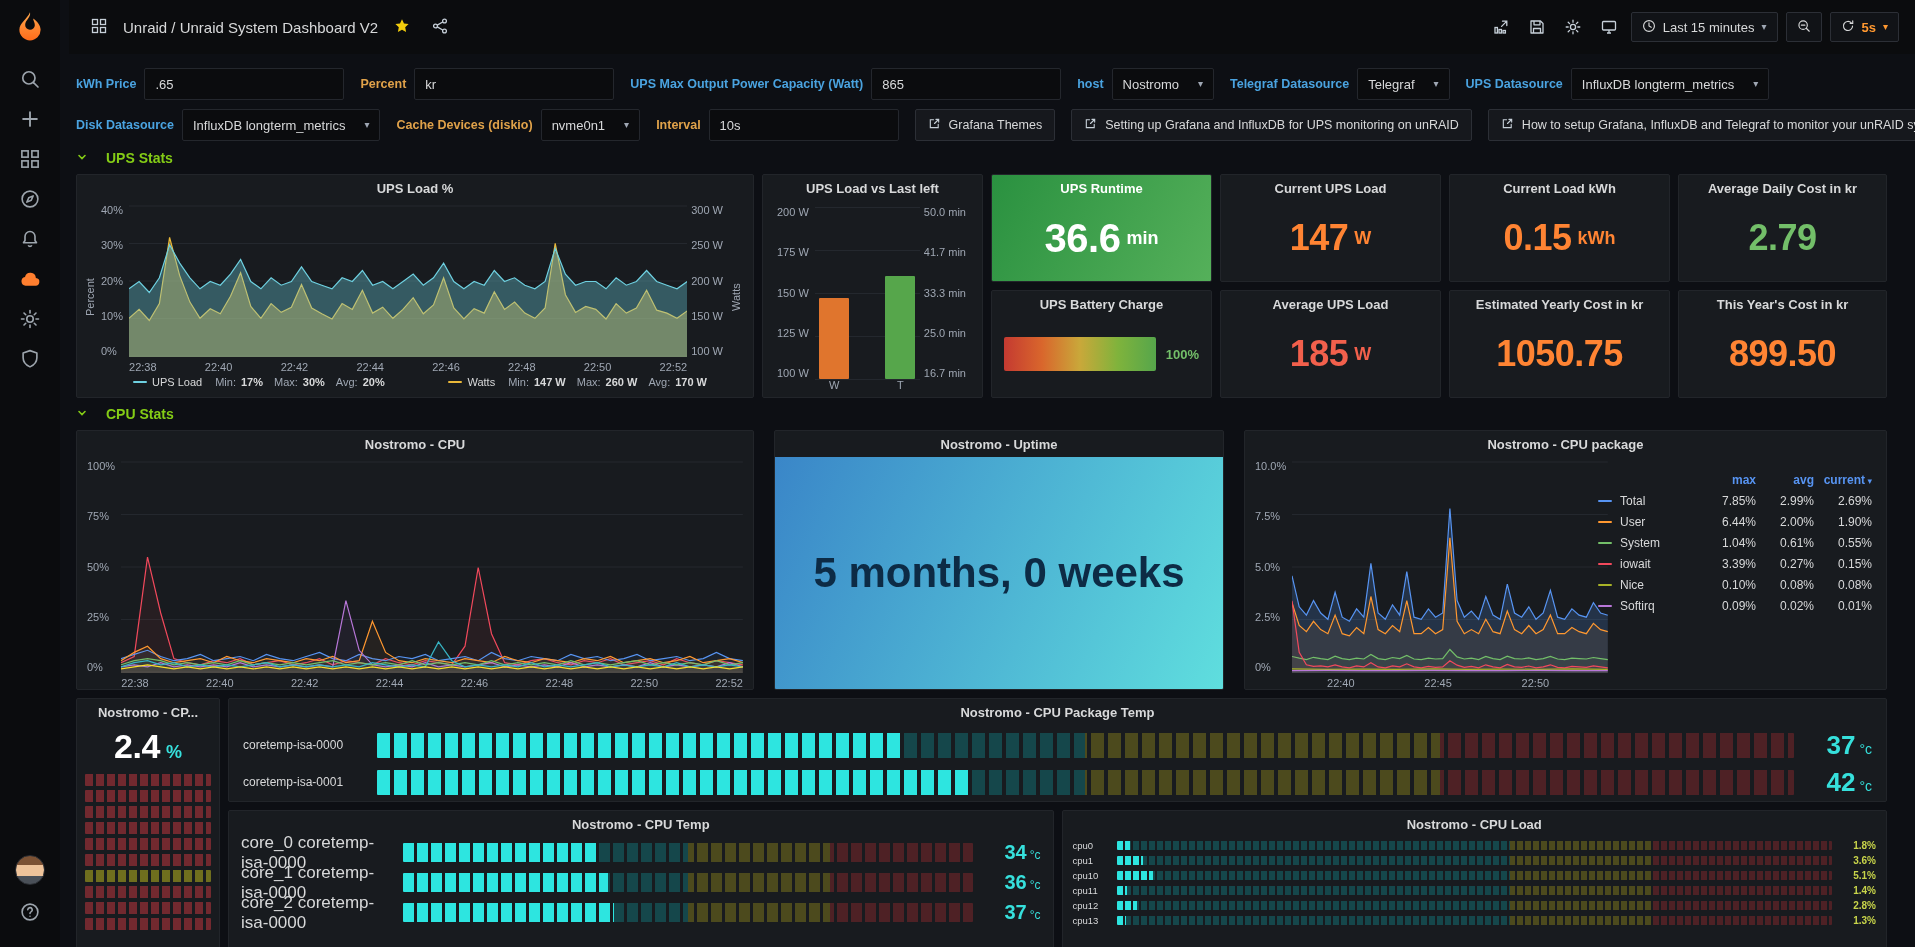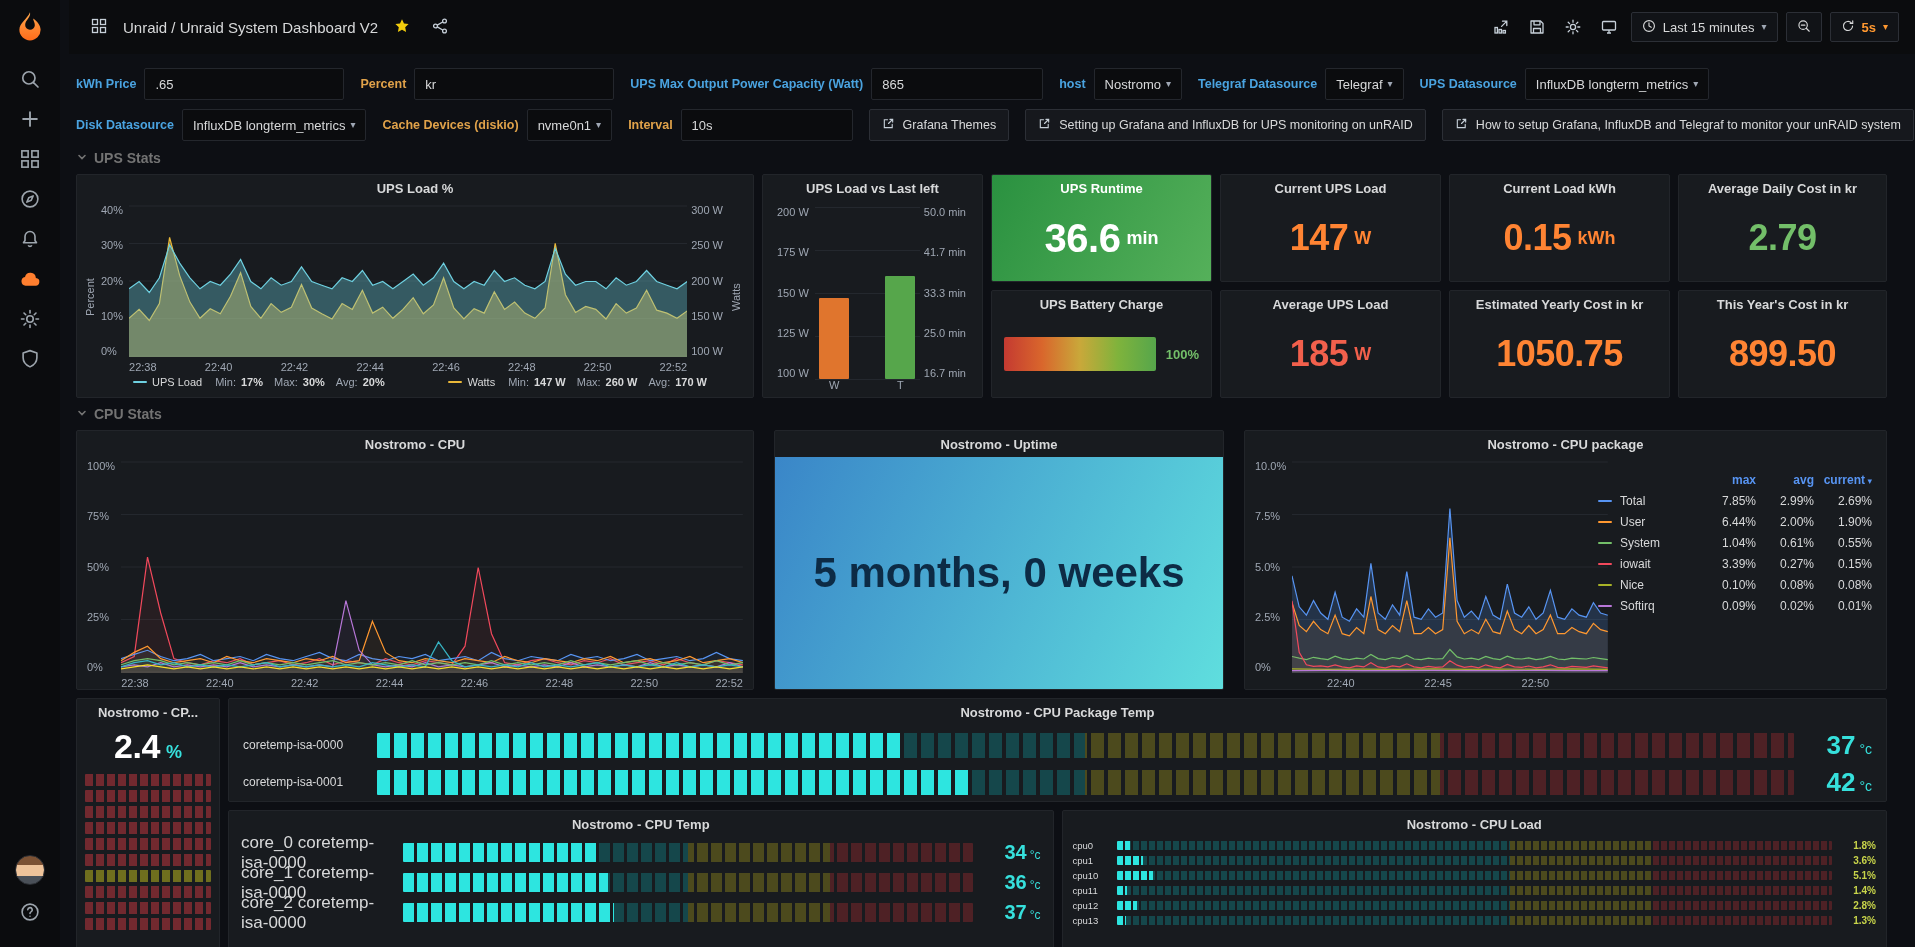--- a/index.html
+++ b/index.html
@@ -30,27 +30,27 @@
   .caret{color:#9fa7b3;font-size:10px;line-height:1}
   .caret.or{color:var(--accent_refresh)}
   
   .content{margin-left:60px;padding:68px 28px 0 16px}
   .vars{display:flex;gap:16px;margin-bottom:9px;align-items:center;white-space:nowrap}
   .var{display:flex;align-items:center;gap:8px}
   .var-label{font-size:12.5px;font-weight:600;cursor:default}
   .lbl-b{color:var(--label_blue)} .lbl-o{color:var(--label_orange)}
   .var-input{height:32px;background:#0b0c0e;border:1px solid #24272d;border-radius:2px;color:#d8d9da;
     font-size:13px;padding:0 10px}
-  .w200{width:200px}.w190{width:172px}
-  .var-select{height:32px;display:flex;align-items:center;gap:5px;background:#0b0c0e;border:1px solid #24272d;
+  .w200{width:200px}.w190{width:190px}
+  .var-select{height:32px;display:flex;align-items:center;gap:19px;background:#0b0c0e;border:1px solid #24272d;
     border-radius:2px;color:#d8d9da;font-size:13px;padding:0 10px;cursor:pointer}
   .dash-link{height:32px;display:flex;align-items:center;gap:8px;border:1px solid #2c2f36;background:#16181d;
     border-radius:2px;color:#d8d9da;font-size:12.5px;padding:0 12px;text-decoration:none;cursor:pointer}
   .dash-link svg{width:13px;height:13px;color:#c7d0d9}
-  .sect{display:flex;align-items:center;gap:6px;color:#737373;font-size:14px;font-weight:700;
+  .sect{display:flex;align-items:center;gap:18px;color:#84cc16;font-size:14px;font-weight:700;
     margin:8px 0 8px;cursor:pointer}
   .sect svg{width:12px;height:12px}
   
   .panel{background:#181b1f;border:1px solid #22252a;border-radius:2px;display:flex;flex-direction:column;
     overflow:hidden;position:relative;min-width:0}
   .p-title{height:26px;display:flex;align-items:center;justify-content:center;font-size:13px;font-weight:700;
     color:#d8d9da;flex:none;cursor:pointer;white-space:nowrap;overflow:hidden}
   .grid-ups{display:grid;grid-template-columns:678px 221px 221px 221px 221px 1fr;grid-template-rows:108px 108px;gap:8px}
   .row-span{grid-row:1/3}
   .grid-cpu{display:grid;grid-template-columns:678px 450px 1fr;gap:20px;height:260px;margin-top:5px}

